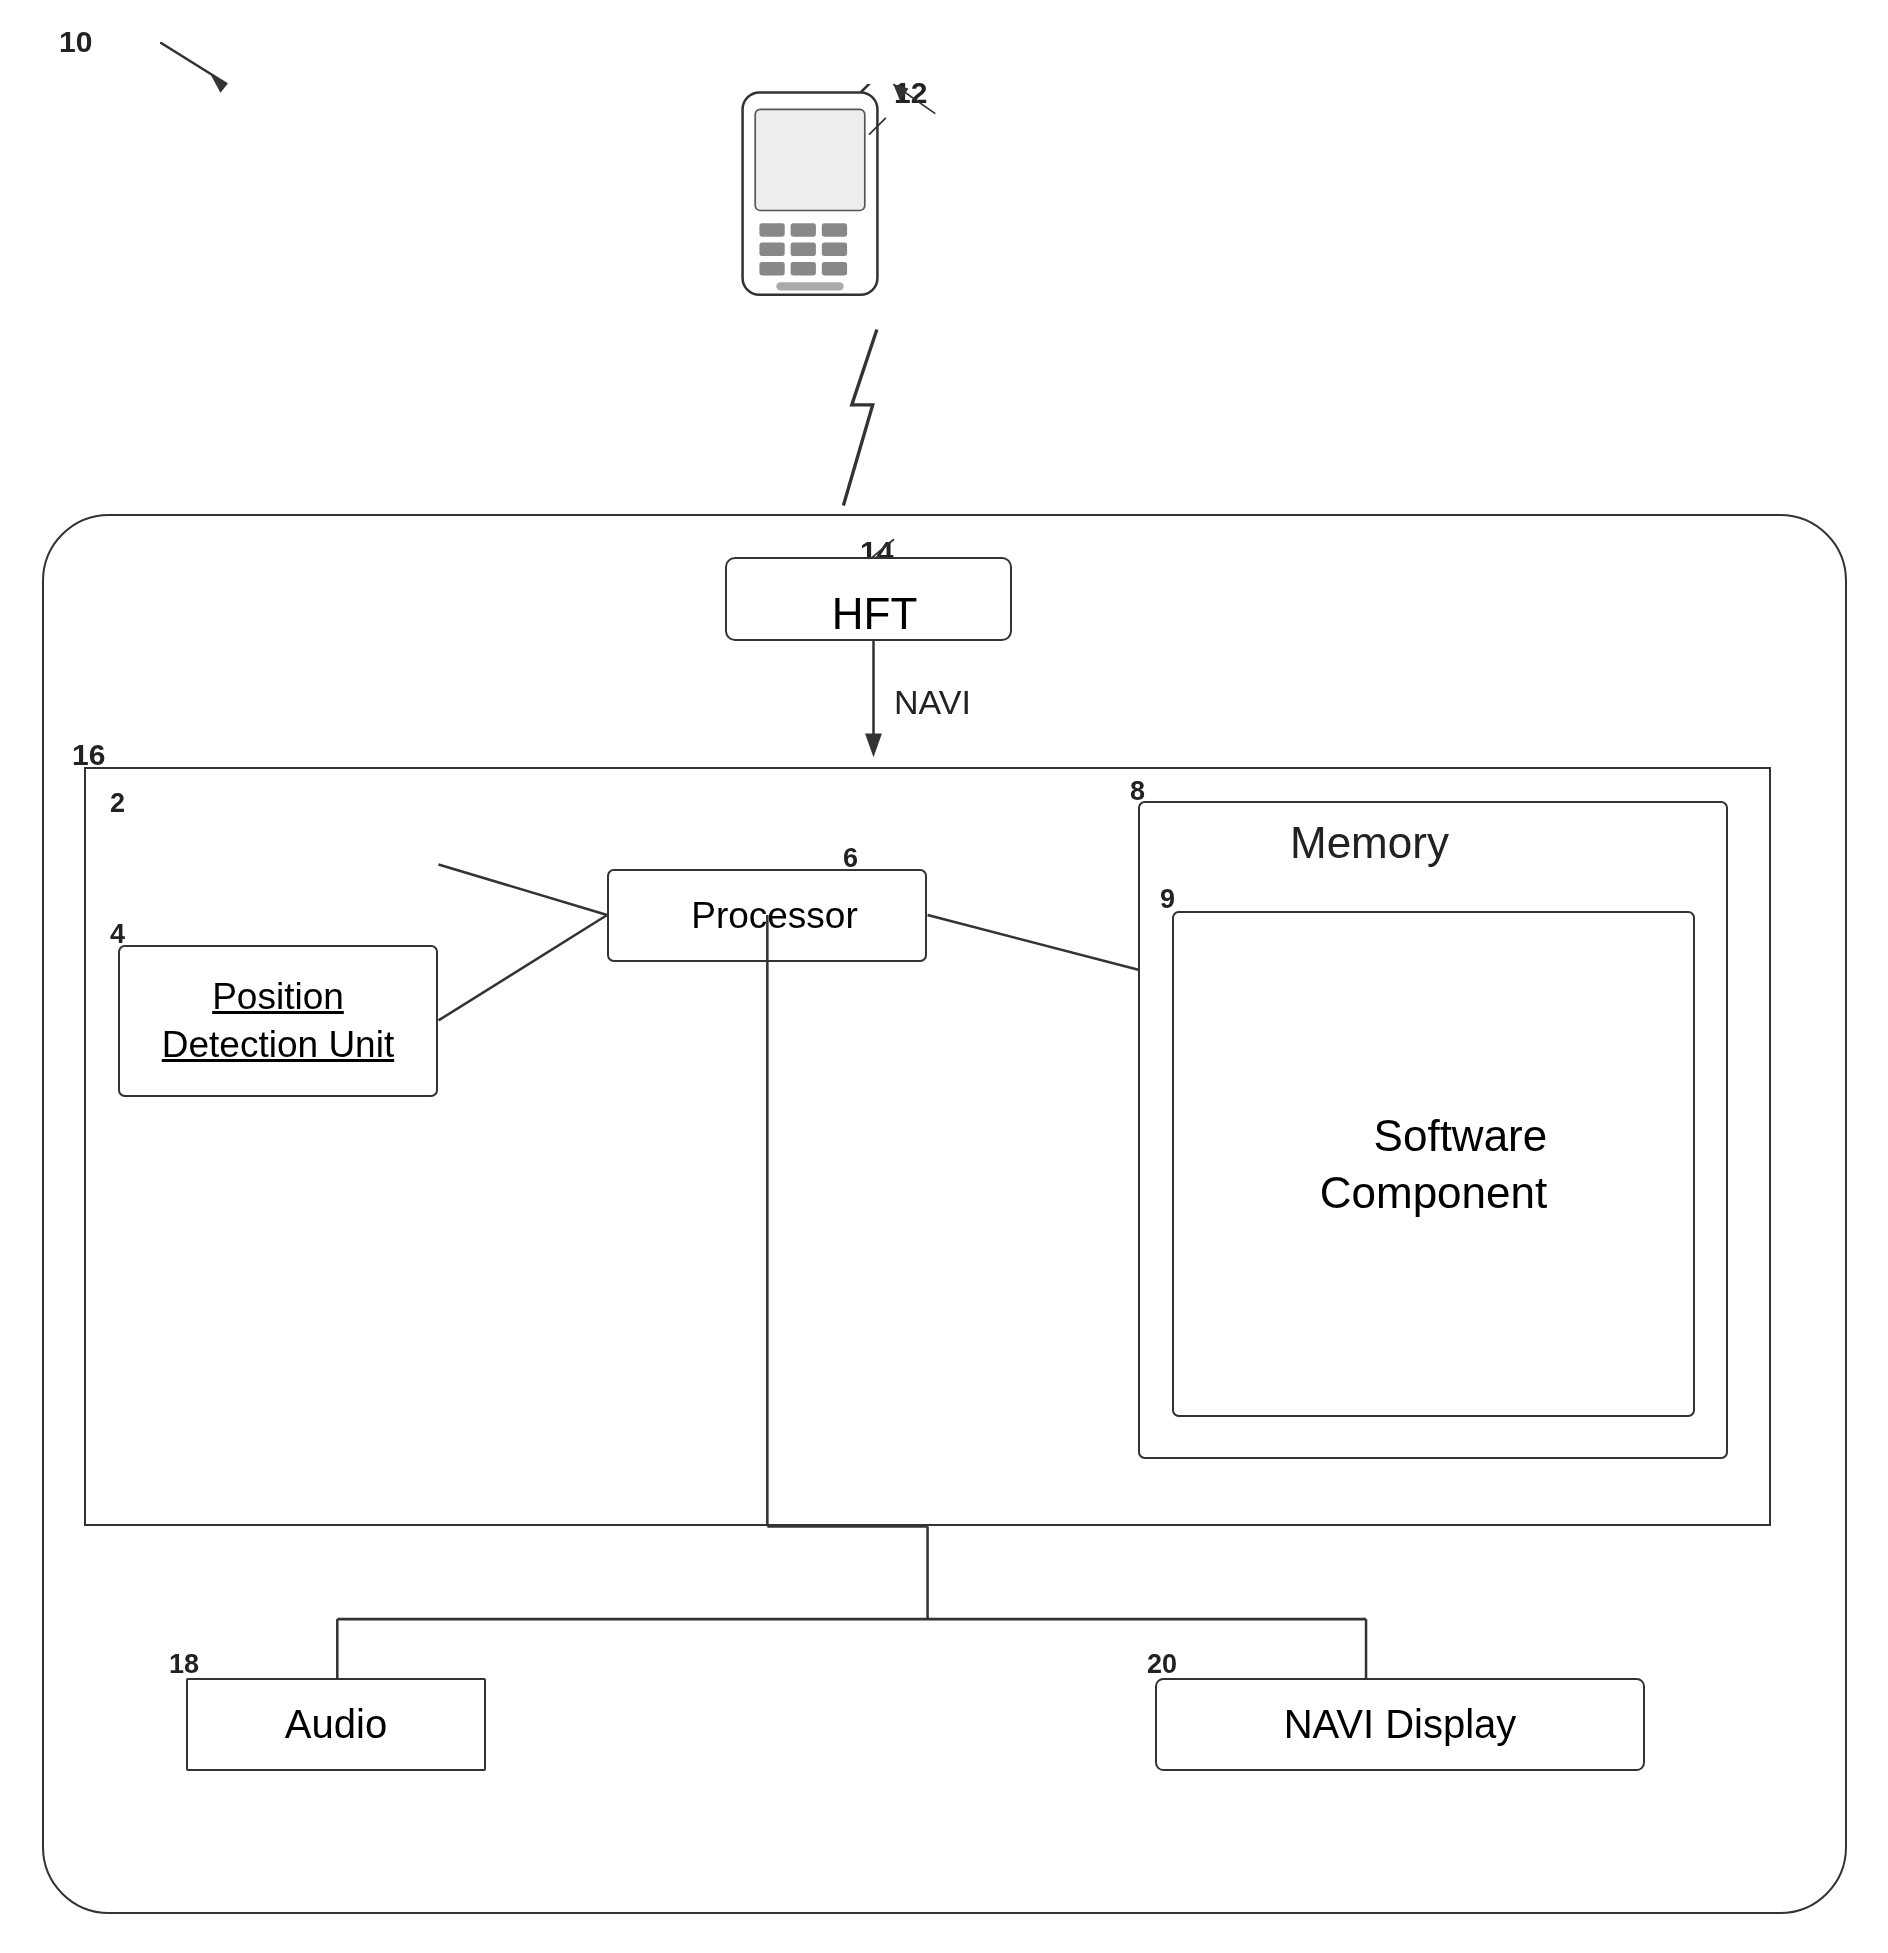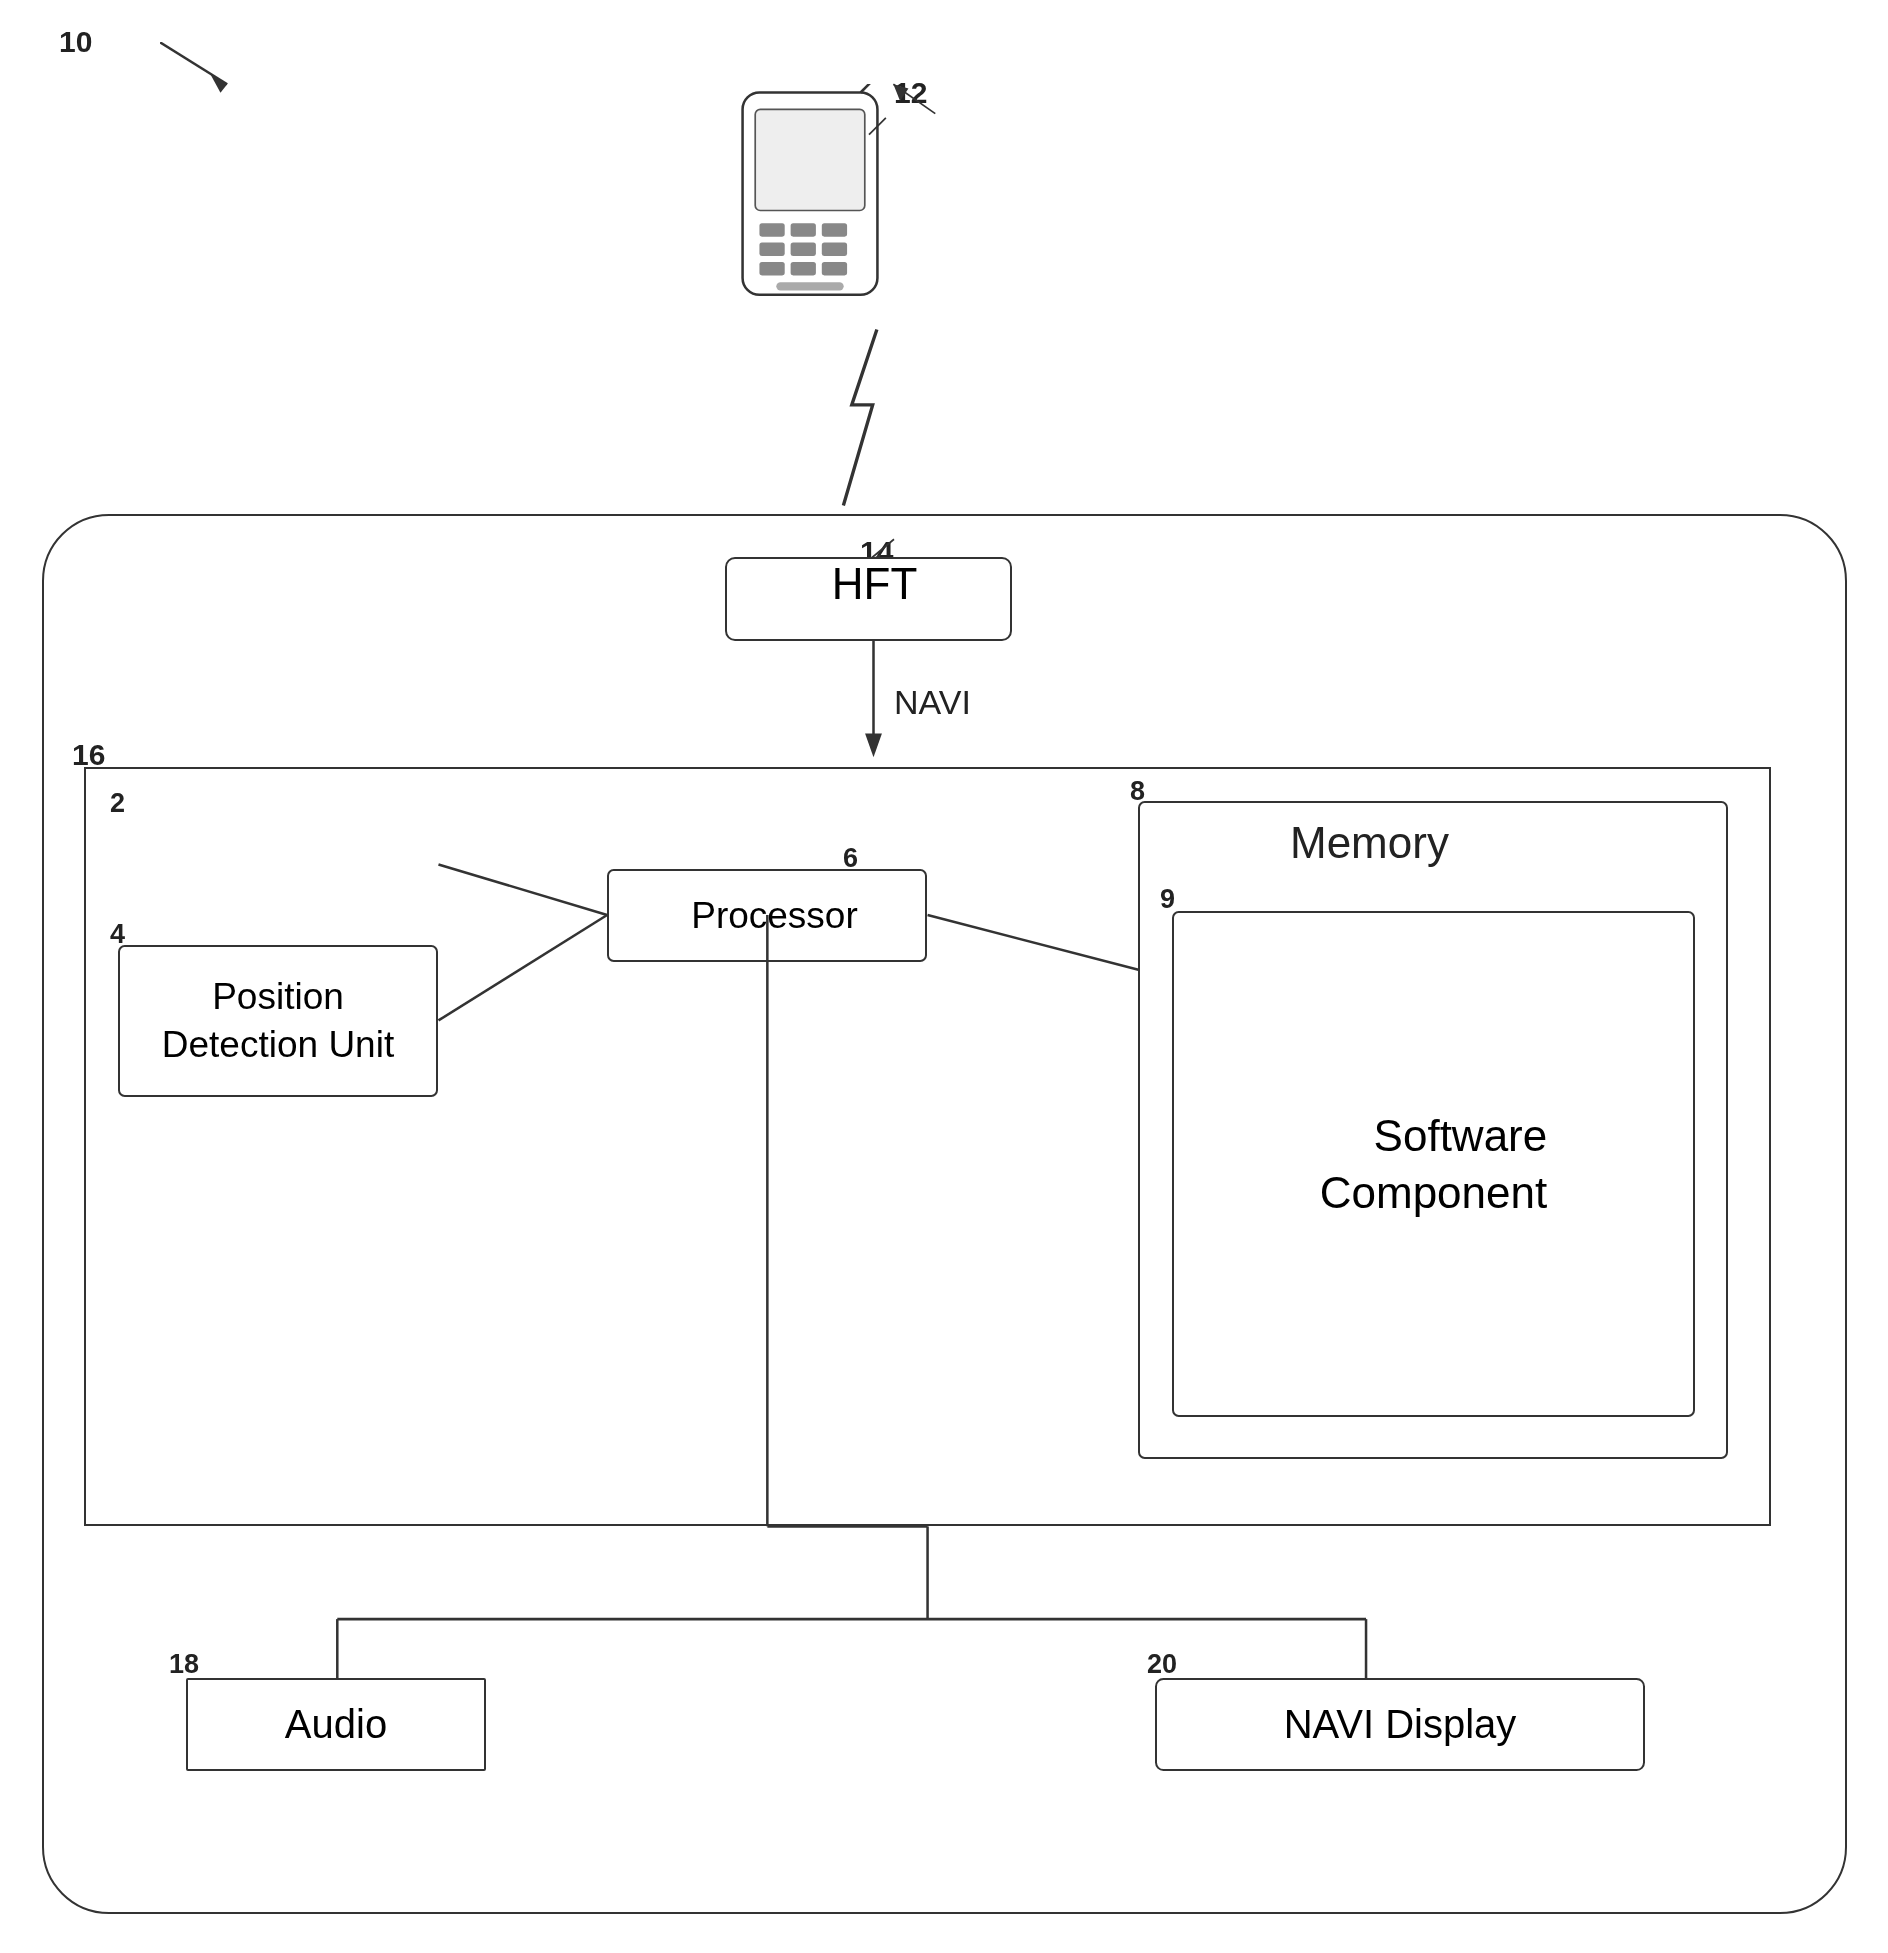--- a/index.html
+++ b/index.html
@@ -43,21 +43,21 @@
     .hft-box {
       position: absolute;
       top: 557px;
       left: 725px;
       width: 287px;
       height: 84px;
       border: 2.5px solid #333;
       border-radius: 10px;
       background: white;
       display: flex;
-      align-items: flex-start;
+      align-items: flex-end;
       justify-content: center;
       padding-left: 12px;
     }
     .hft-box span {
       font-size: 44px;
       font-weight: normal;
     }
 
     
     .navi-box {
@@ -99,20 +99,21 @@
       border-radius: 6.7px;
       background: white;
       display: flex;
       align-items: center;
       justify-content: center;
       text-align: center;
     }
     .pdu-box span {
       font-size: 37px;
       line-height: 1.3;
+      text-decoration: underline;
     }
 
     
     .processor-box {
       position: absolute;
       top: 869px;
       left: 607px;
       width: 320px;
       height: 93px;
       border: 2.5px solid #333;

